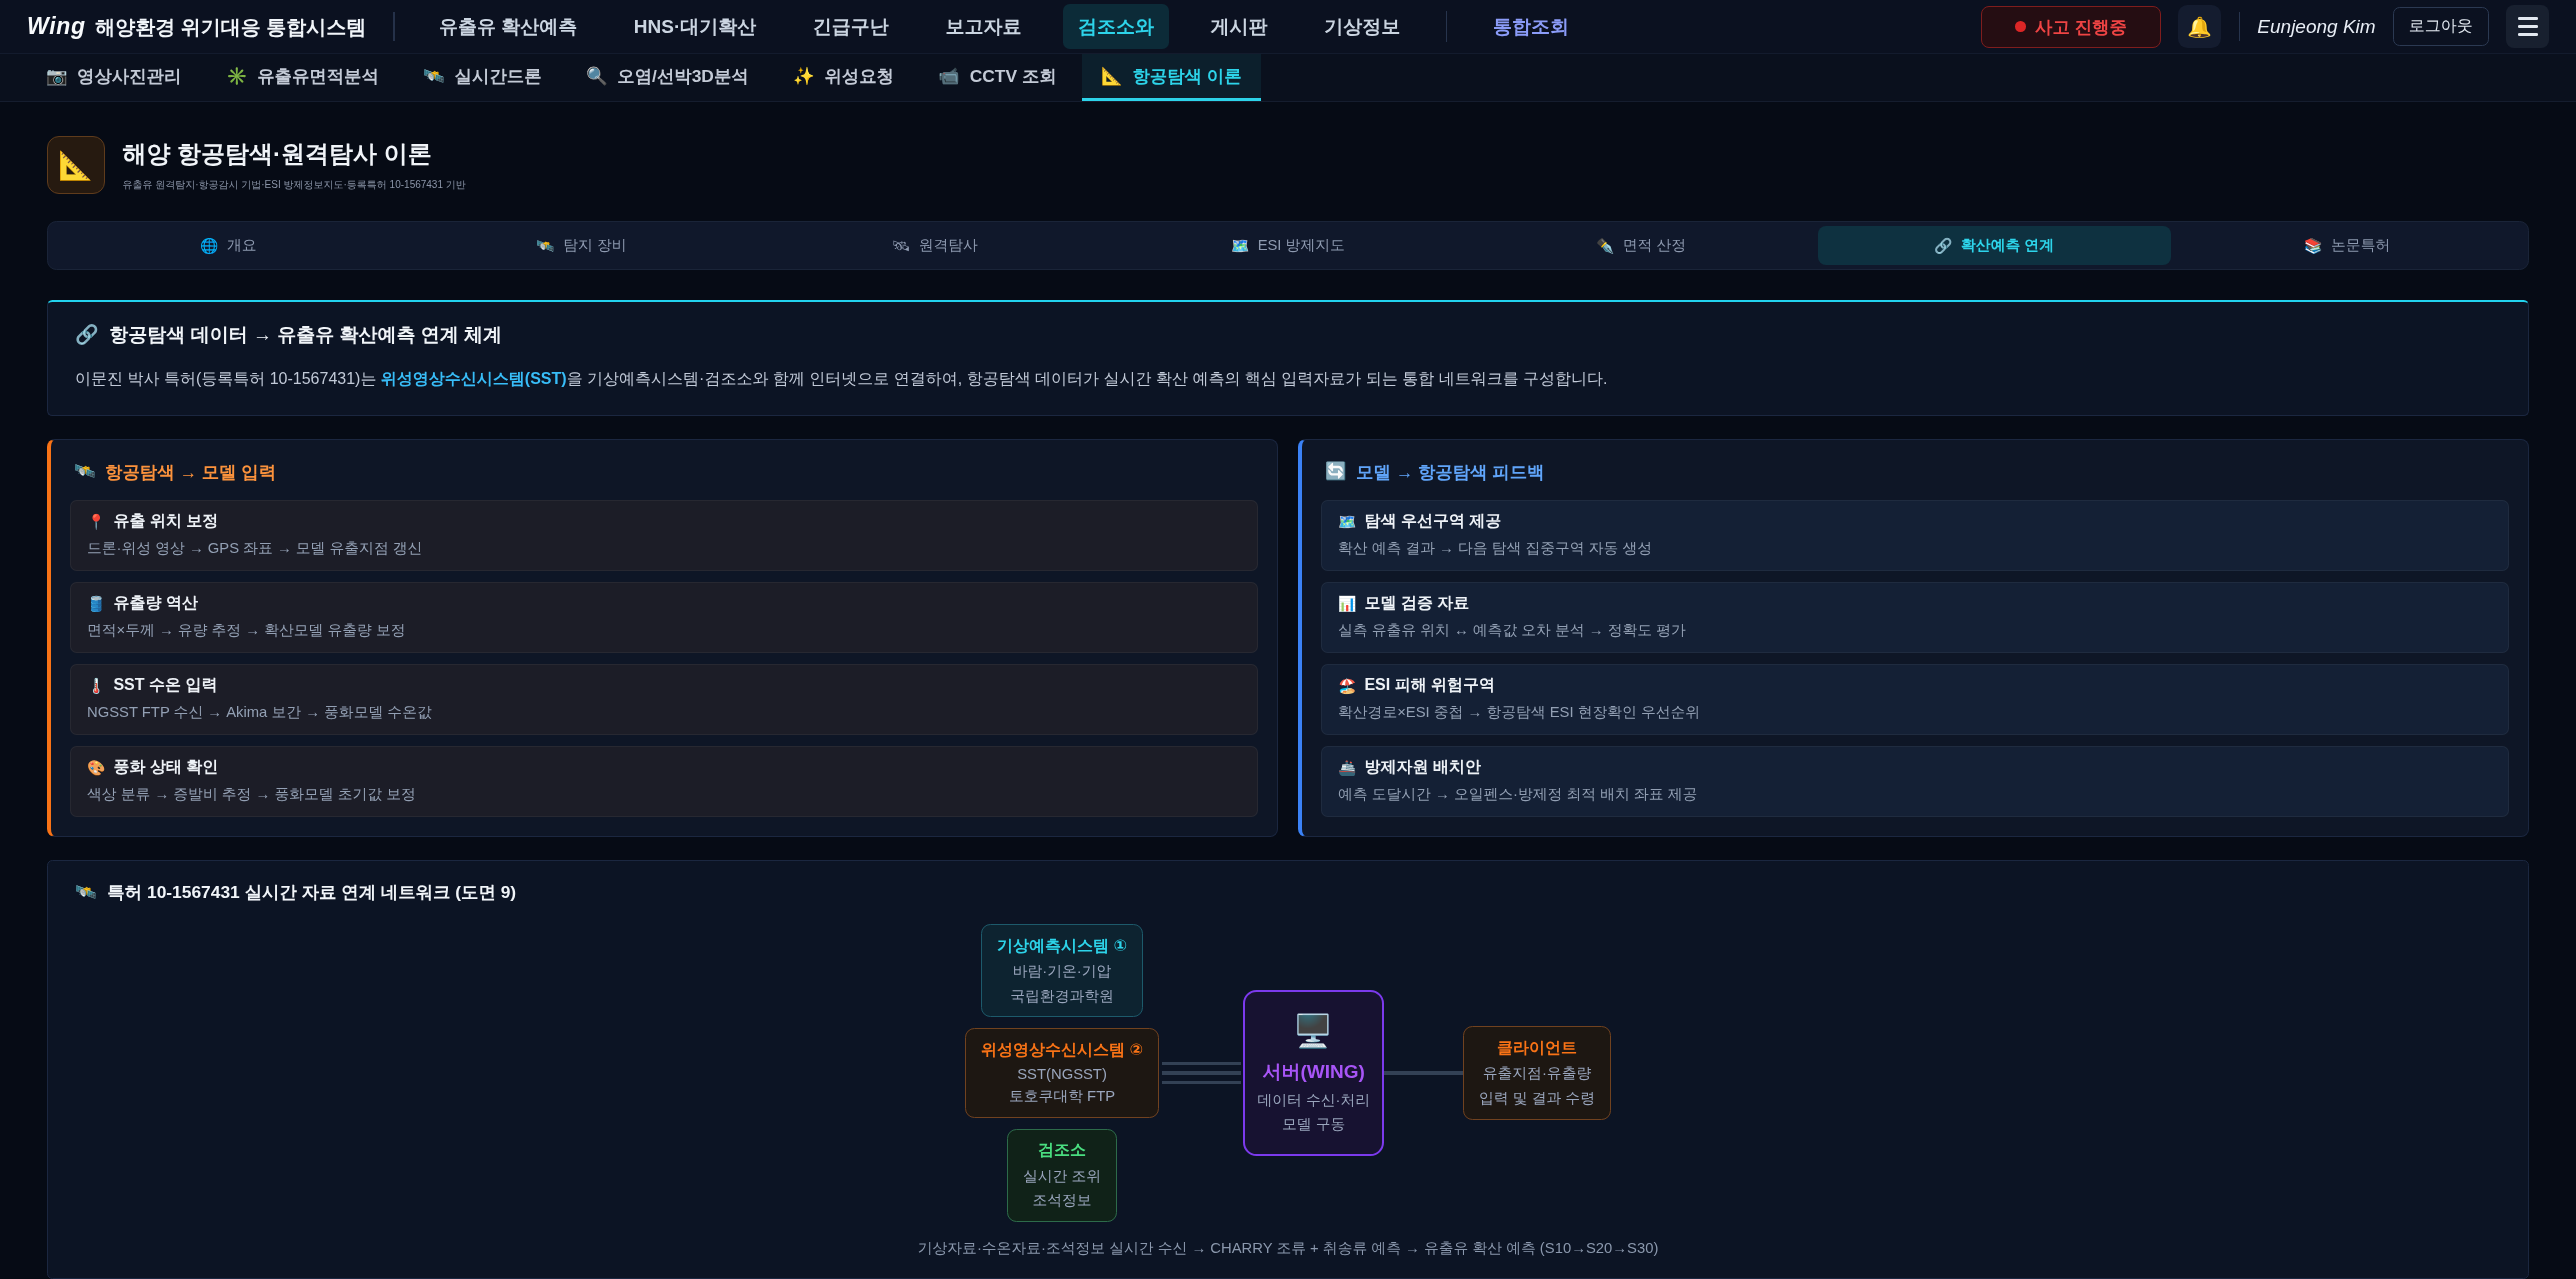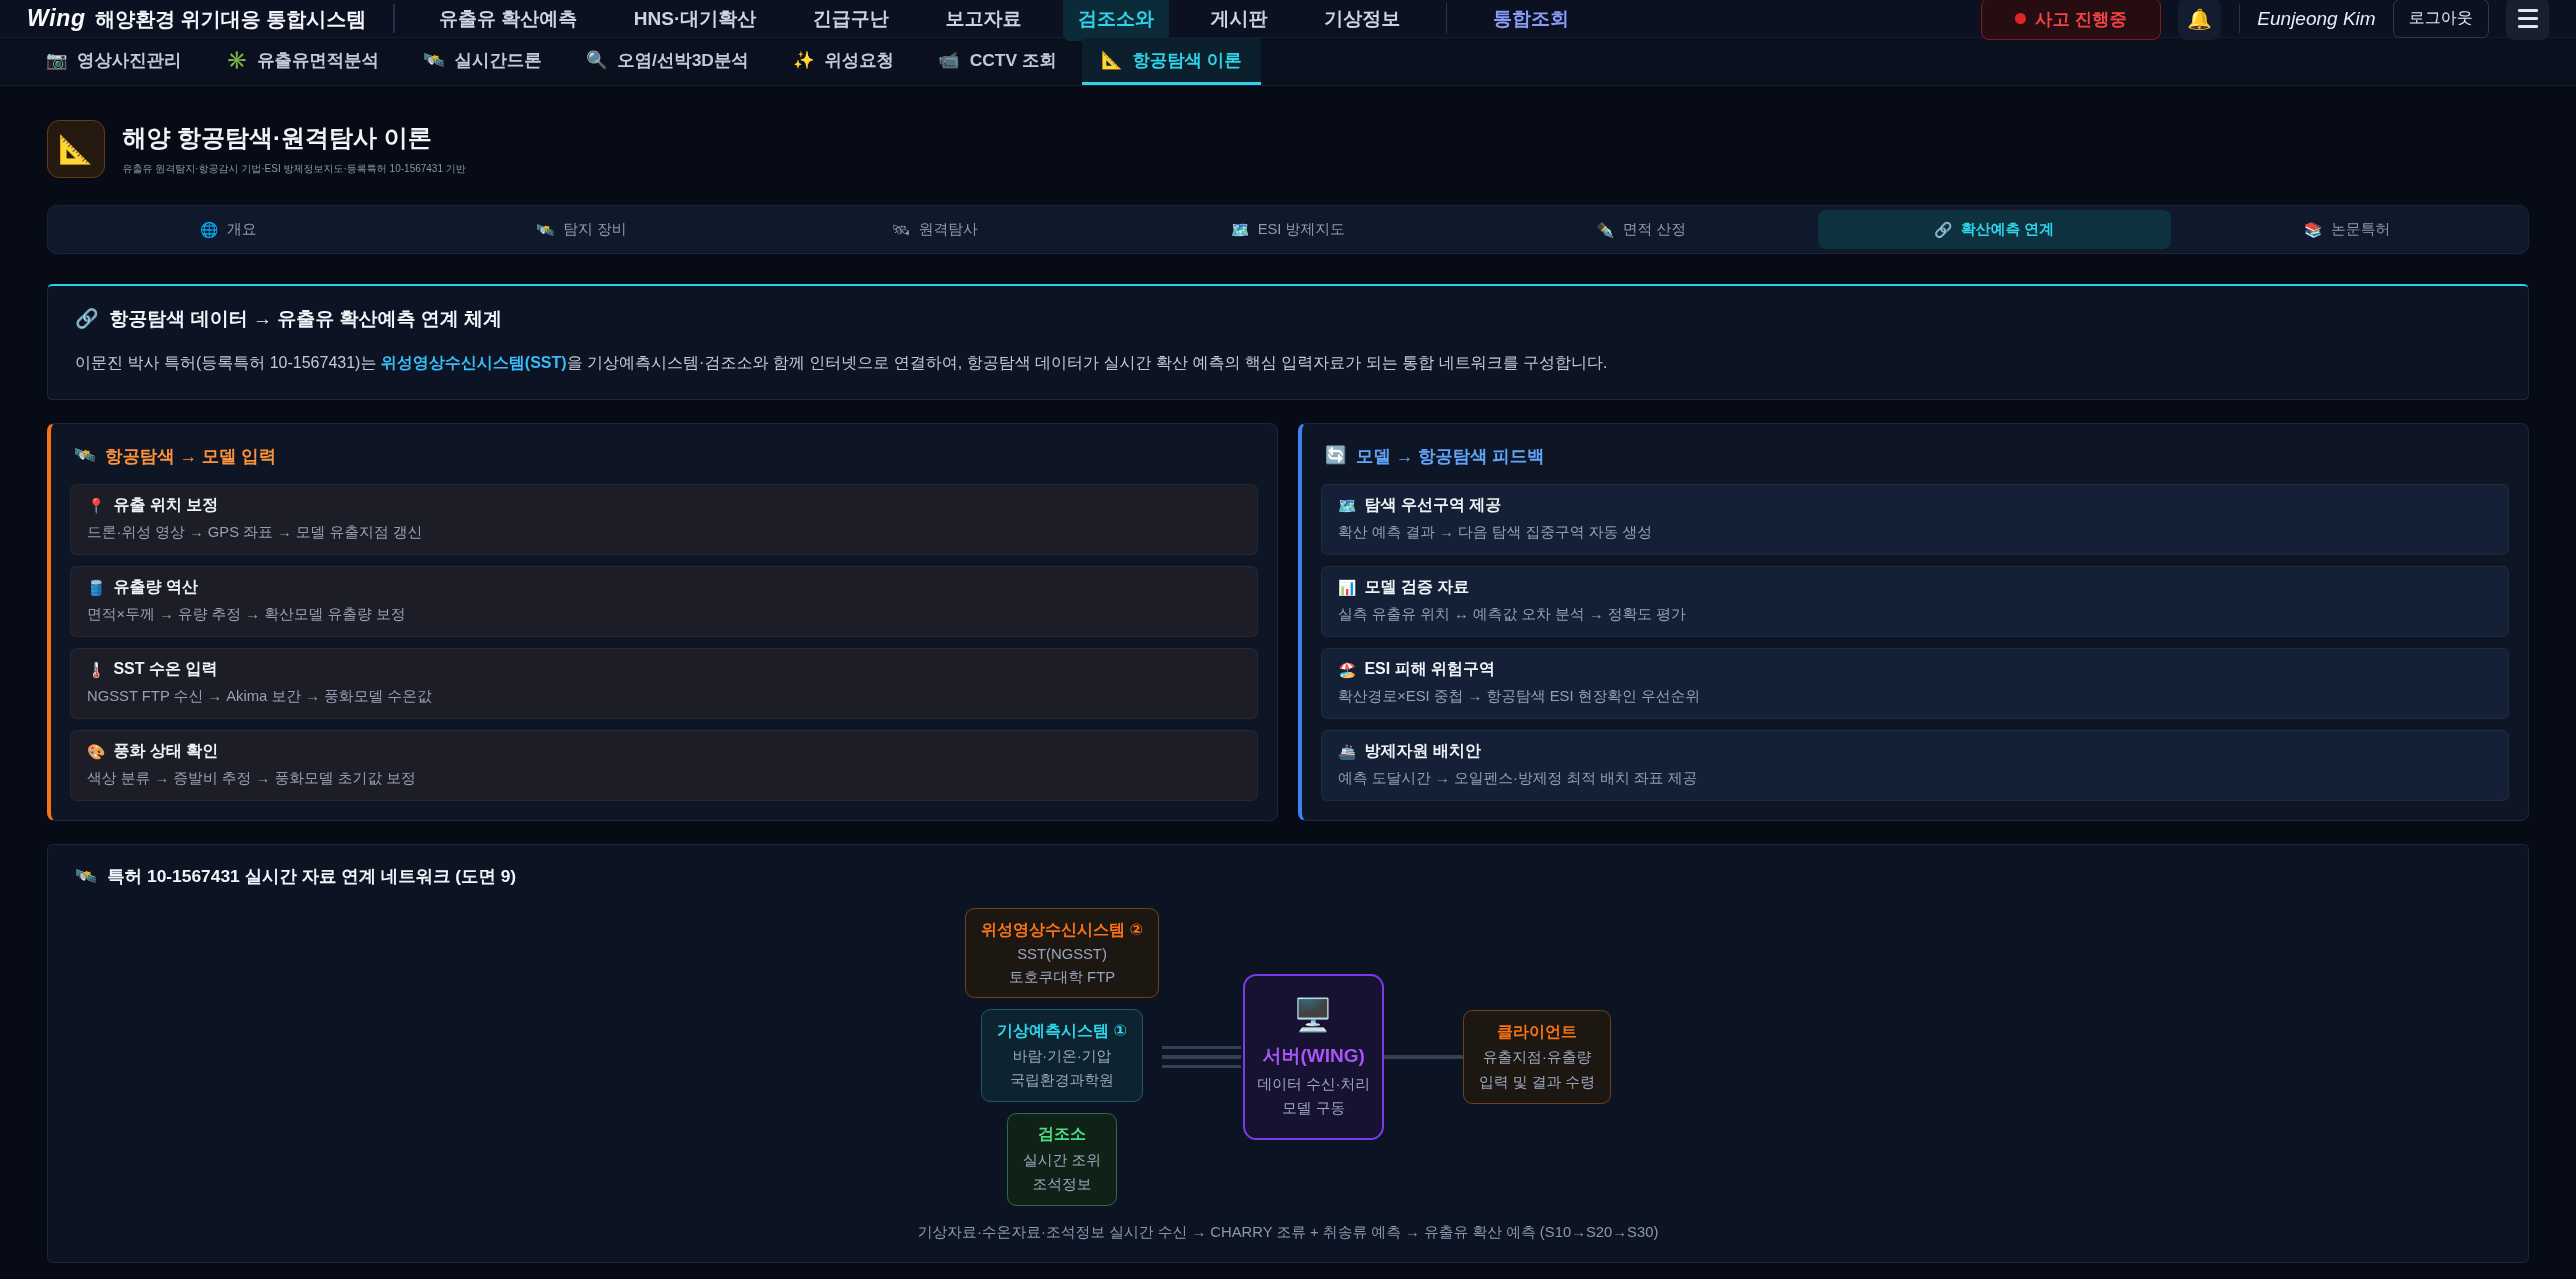--- a/index.html
+++ b/index.html
@@ -1,20 +1,20 @@
 <!DOCTYPE html>
 <html style="font-size:10.7px"><head>
 <meta charset="utf-8">
 <style>
   * { margin:0; padding:0; box-sizing:border-box; }
   html,body { width:2576px; height:1279px; background:#060b15; overflow:hidden;
     font-family:"Liberation Sans","DejaVu Sans",sans-serif; color:#e2e8f0; }
 
   
-  .navbar { height:38px; background:#0b1120; border-bottom:0.7px solid #131b2d;
+  .navbar { height:54px; background:#0b1120; border-bottom:0.7px solid #131b2d;
     display:flex; align-items:center; padding:0 27px; }
   .logo { display:flex; align-items:baseline; gap:9.4px; cursor:pointer; }
   .logo-wing { font-style:italic; font-weight:700; font-size:23px; color:#f8fafc; letter-spacing:0.7px; }
   .logo-title { font-weight:700; font-size:20px; color:#f1f5f9; }
   .nav-divider { width:1.3px; height:29.5px; background:#253149; margin:0 29.5px 0 27px; }
   .nav-items { display:flex; align-items:center; gap:27px; }
   .nav-item { font-size:19px; font-weight:700; color:#cbd5e1; padding:9.4px 14.8px; border-radius:6.7px; cursor:pointer; white-space:nowrap; }
   .nav-item.active { color:#2dd4ea; background:#0c2b38; }
   .nav-item.accent { color:#8b9cf8; }
   .nav-sep { width:1.3px; height:31px; background:#27344d; margin:0 4px; }
@@ -298,29 +298,29 @@
     </div>
   </div>
 
   <div class="panel network-panel">
     <div class="network-title">
       <span>🛰️</span>
       <span>특허 10-1567431 실시간 자료 연계 네트워크 (도면 9)</span>
     </div>
     <div class="diagram">
       <div class="left-col">
+        <div class="node weather">
+          <div class="node-title">기상예측시스템 ①</div>
+          <div class="node-line">바람·기온·기압</div>
+          <div class="node-line">국립환경과학원</div>
+        </div>
         <div class="node satellite">
           <div class="node-title">위성영상수신시스템 ②</div>
           <div class="node-line">SST(NGSST)</div>
           <div class="node-line">토호쿠대학 FTP</div>
-        </div>
-        <div class="node weather">
-          <div class="node-title">기상예측시스템 ①</div>
-          <div class="node-line">바람·기온·기압</div>
-          <div class="node-line">국립환경과학원</div>
         </div>
         <div class="node tide">
           <div class="node-title">검조소</div>
           <div class="node-line">실시간 조위</div>
           <div class="node-line">조석정보</div>
         </div>
       </div>
       <div class="conn-triple">
           <span></span>
           <span></span>

